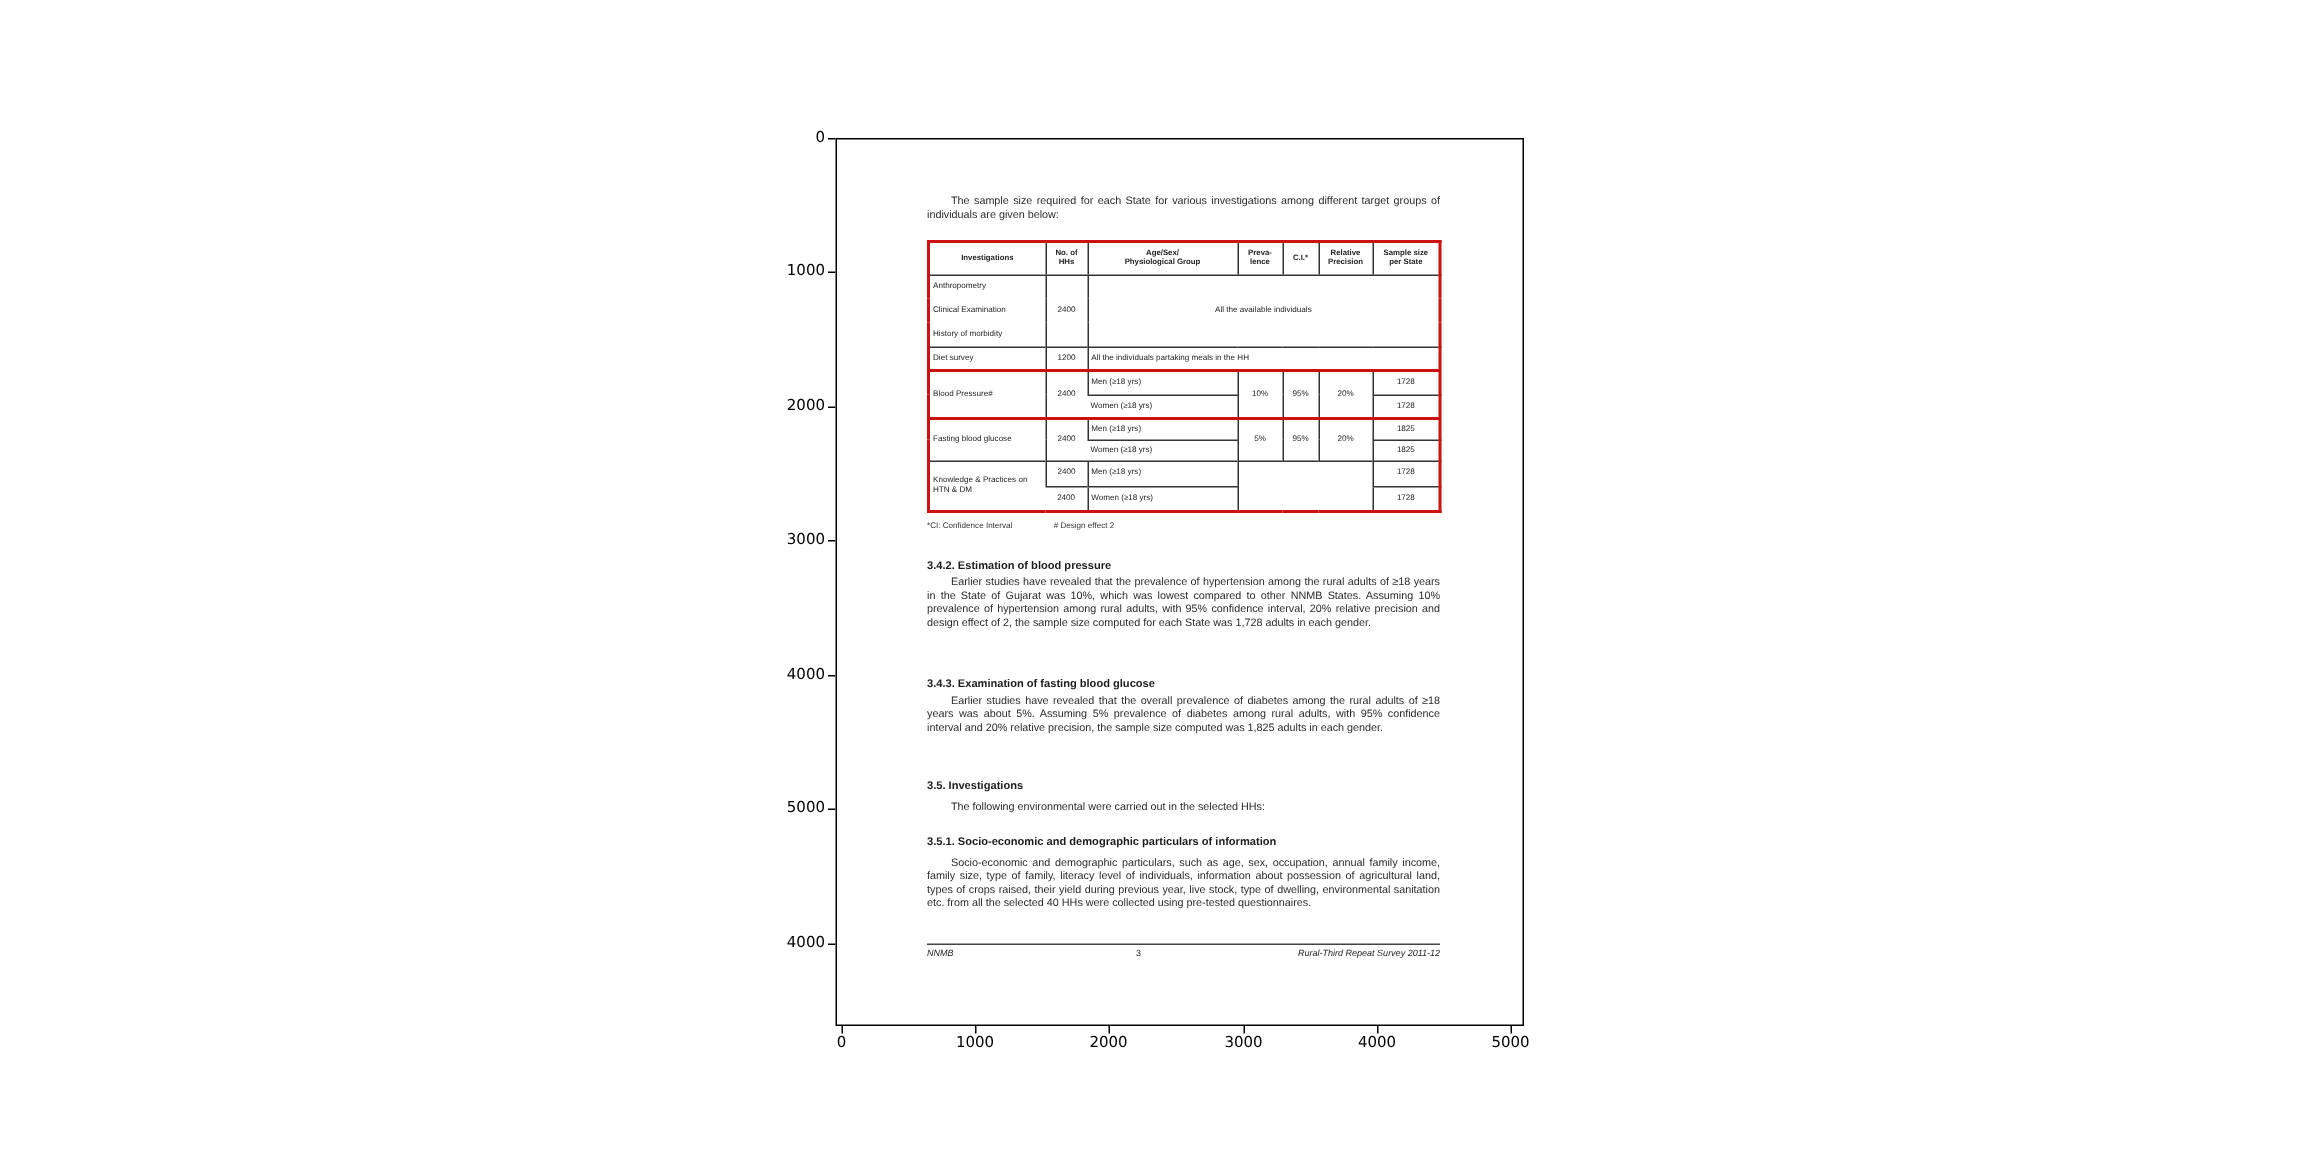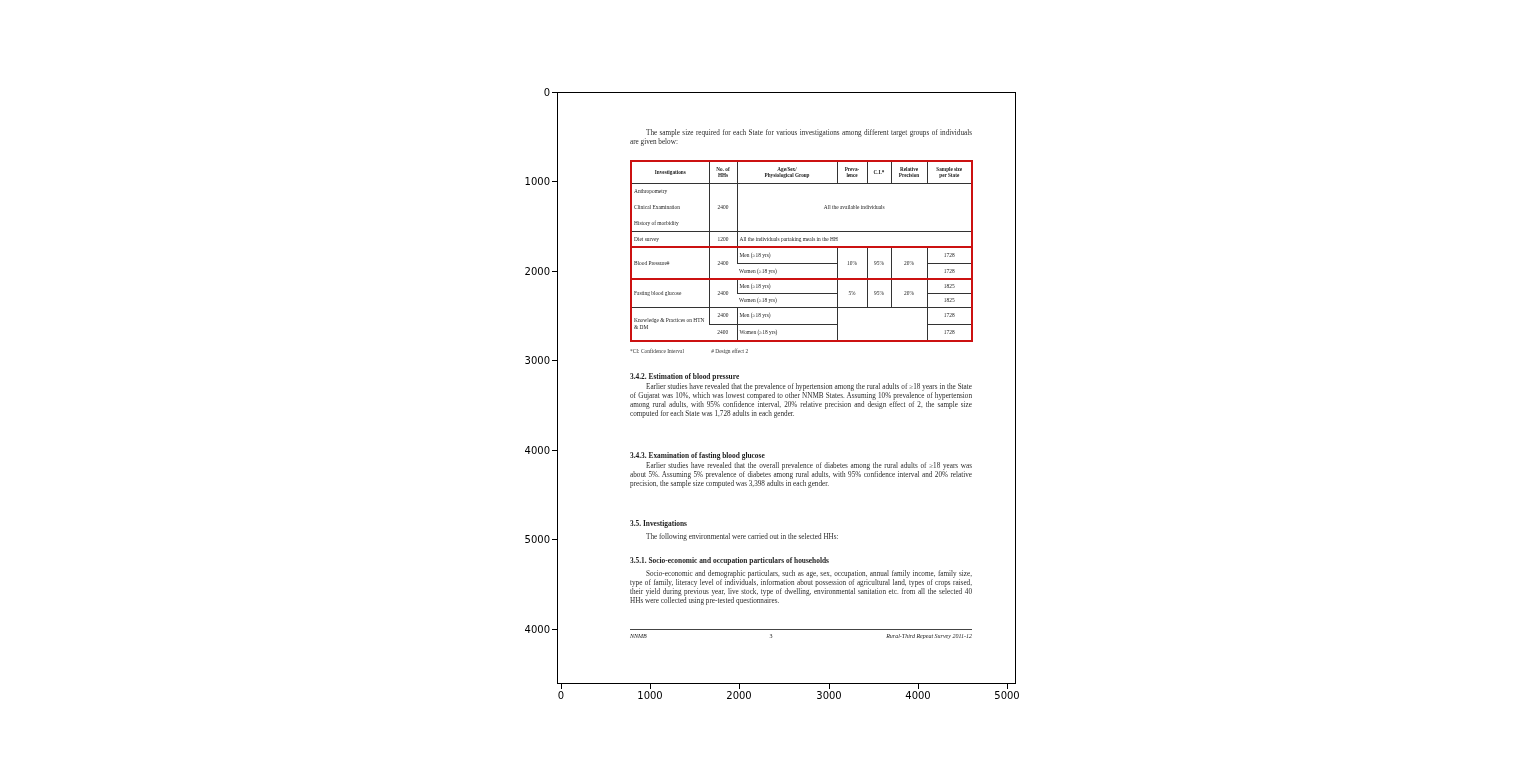--- a/index.html
+++ b/index.html
@@ -19,22 +19,22 @@
   }
   .xtick-label {
     position:absolute; top:690px; font-size:10px; color:#000;
     transform:translateX(-50%);
   }
   .ytick-mark { position:absolute; left:552px; width:5px; height:1px; background:#000; }
   .xtick-mark { position:absolute; top:684px; width:1px; height:5px; background:#000; }
 
   
   .doc {
-    position:absolute; left:12px; top:0; width:100%; height:100%;
-    font-family:Liberation Serif, serif; color:#2a2a2a;
+    position:absolute; left:0; top:0; width:100%; height:100%;
+    font-family:Liberation Sans, sans-serif; color:#2a2a2a;
   }
   .blk { position:absolute; left:60px; width:342px; }
   .intro { top:36px; font-size:7.2px; line-height:9px; text-align:justify; text-indent:16px; }
 
   table.stable {
     position:absolute; left:60px; top:67px; width:341px;
     border-collapse:collapse; table-layout:fixed;
     border:2px solid #cc1111; font-size:5.4px; line-height:1.2; color:#222;
   }
   .stable th {
@@ -194,26 +194,26 @@
 
       <div class="blk footnote">
         <span class="fn1">*CI: Confidence Interval</span>
         <span class="fn2"># Design effect 2</span>
       </div>
 
       <div class="sec-h" style="top:279px">3.4.2. Estimation of blood pressure</div>
       <div class="sec-p" style="top:290px">Earlier studies have revealed that the prevalence of hypertension among the rural adults of ≥18 years in the State of Gujarat was 10%, which was lowest compared to other NNMB States. Assuming 10% prevalence of hypertension among rural adults, with 95% confidence interval, 20% relative precision and design effect of 2, the sample size computed for each State was 1,728 adults in each gender.</div>
 
       <div class="sec-h" style="top:358px">3.4.3. Examination of fasting blood glucose</div>
-      <div class="sec-p" style="top:369px">Earlier studies have revealed that the overall prevalence of diabetes among the rural adults of ≥18 years was about 5%. Assuming 5% prevalence of diabetes among rural adults, with 95% confidence interval and 20% relative precision, the sample size computed was 3,398 adults in each gender.</div>
+      <div class="sec-p" style="top:369px">Earlier studies have revealed that the overall prevalence of diabetes among the rural adults of ≥18 years was about 5%. Assuming 5% prevalence of diabetes among rural adults, with 95% confidence interval and 20% relative precision, the sample size computed was 1,825 adults in each gender.</div>
 
       <div class="sec-h" style="top:426px">3.5. Investigations</div>
       <div class="sec-p" style="top:440px">The following environmental were carried out in the selected HHs:</div>
 
-      <div class="sec-h" style="top:463px">3.5.1. Socio-economic and occupation particulars of households</div>
+      <div class="sec-h" style="top:463px">3.5.1. Socio-economic and demographic particulars of information</div>
       <div class="sec-p" style="top:477px">Socio-economic and demographic particulars, such as age, sex, occupation, annual family income, family size, type of family, literacy level of individuals, information about possession of agricultural land, types of crops raised, their yield during previous year, live stock, type of dwelling, environmental sanitation etc. from all the selected 40 HHs were collected using pre-tested questionnaires.</div>
 
       <div class="footer-rule"></div>
       <div class="footer">
         <span class="f-left">NNMB</span>
         <span class="f-center">3</span>
         <span class="f-right">Rural-Third Repeat Survey 2011-12</span>
       </div>
 
     </div>

